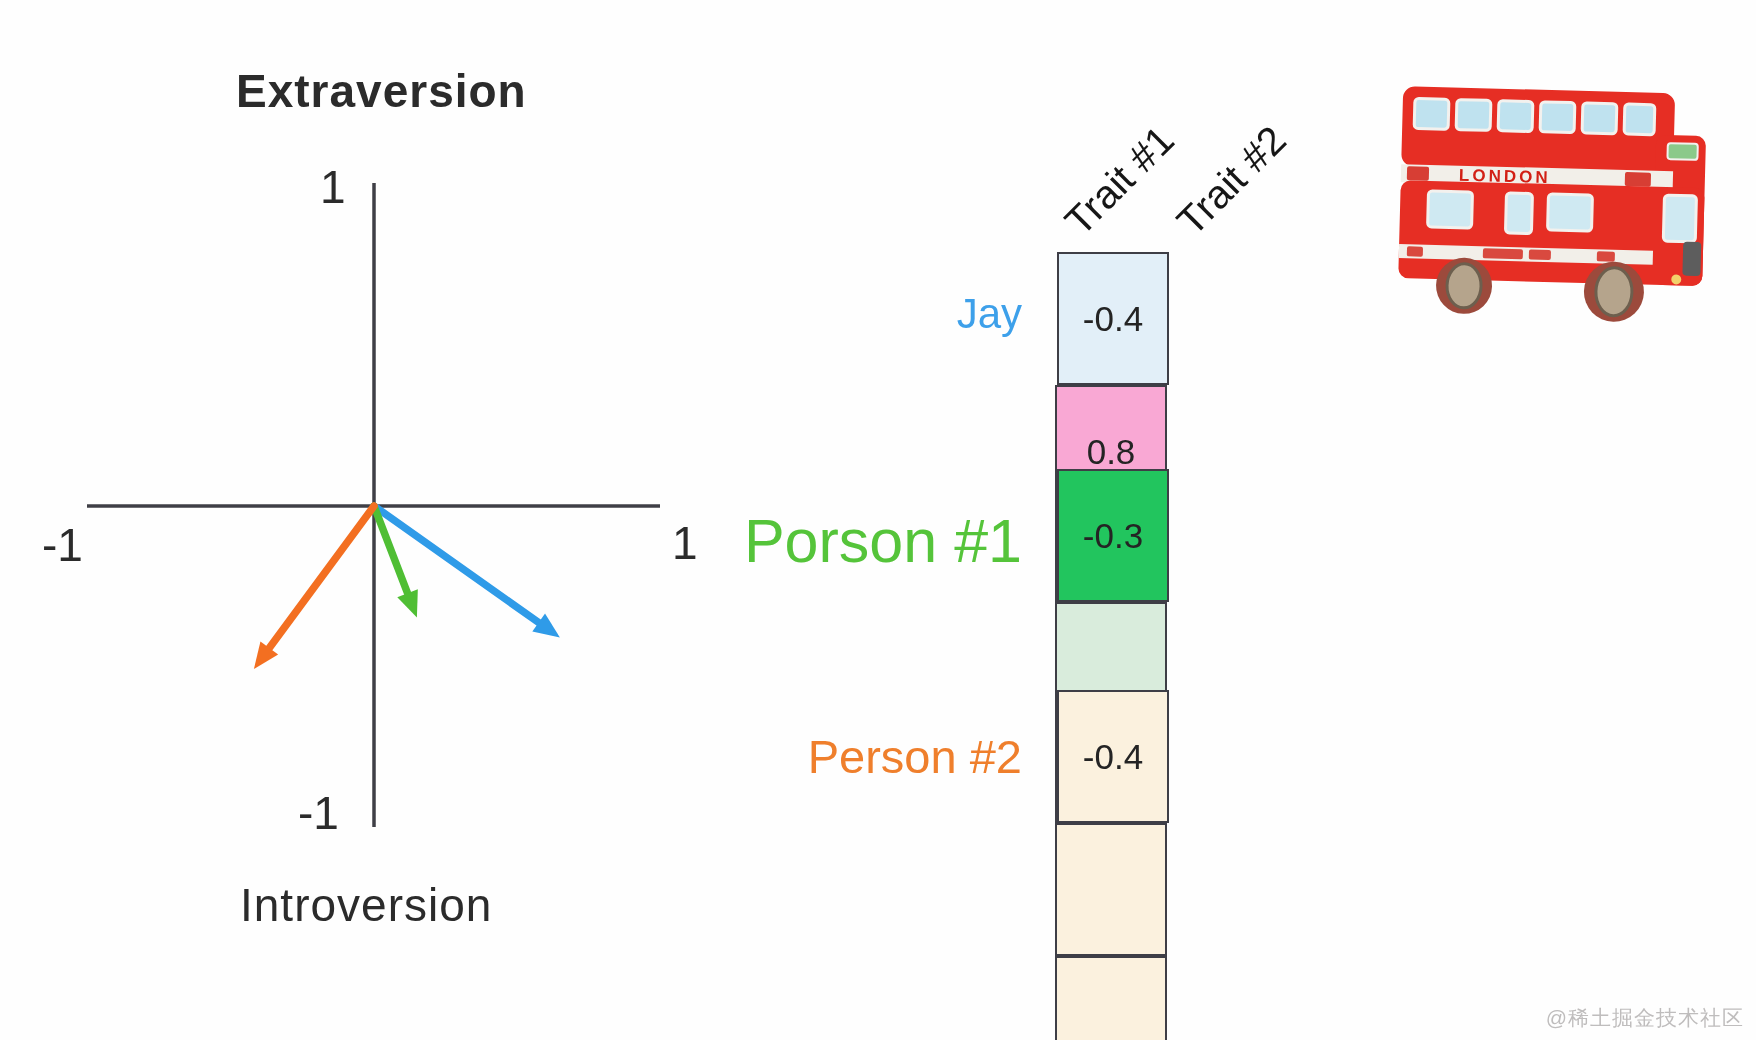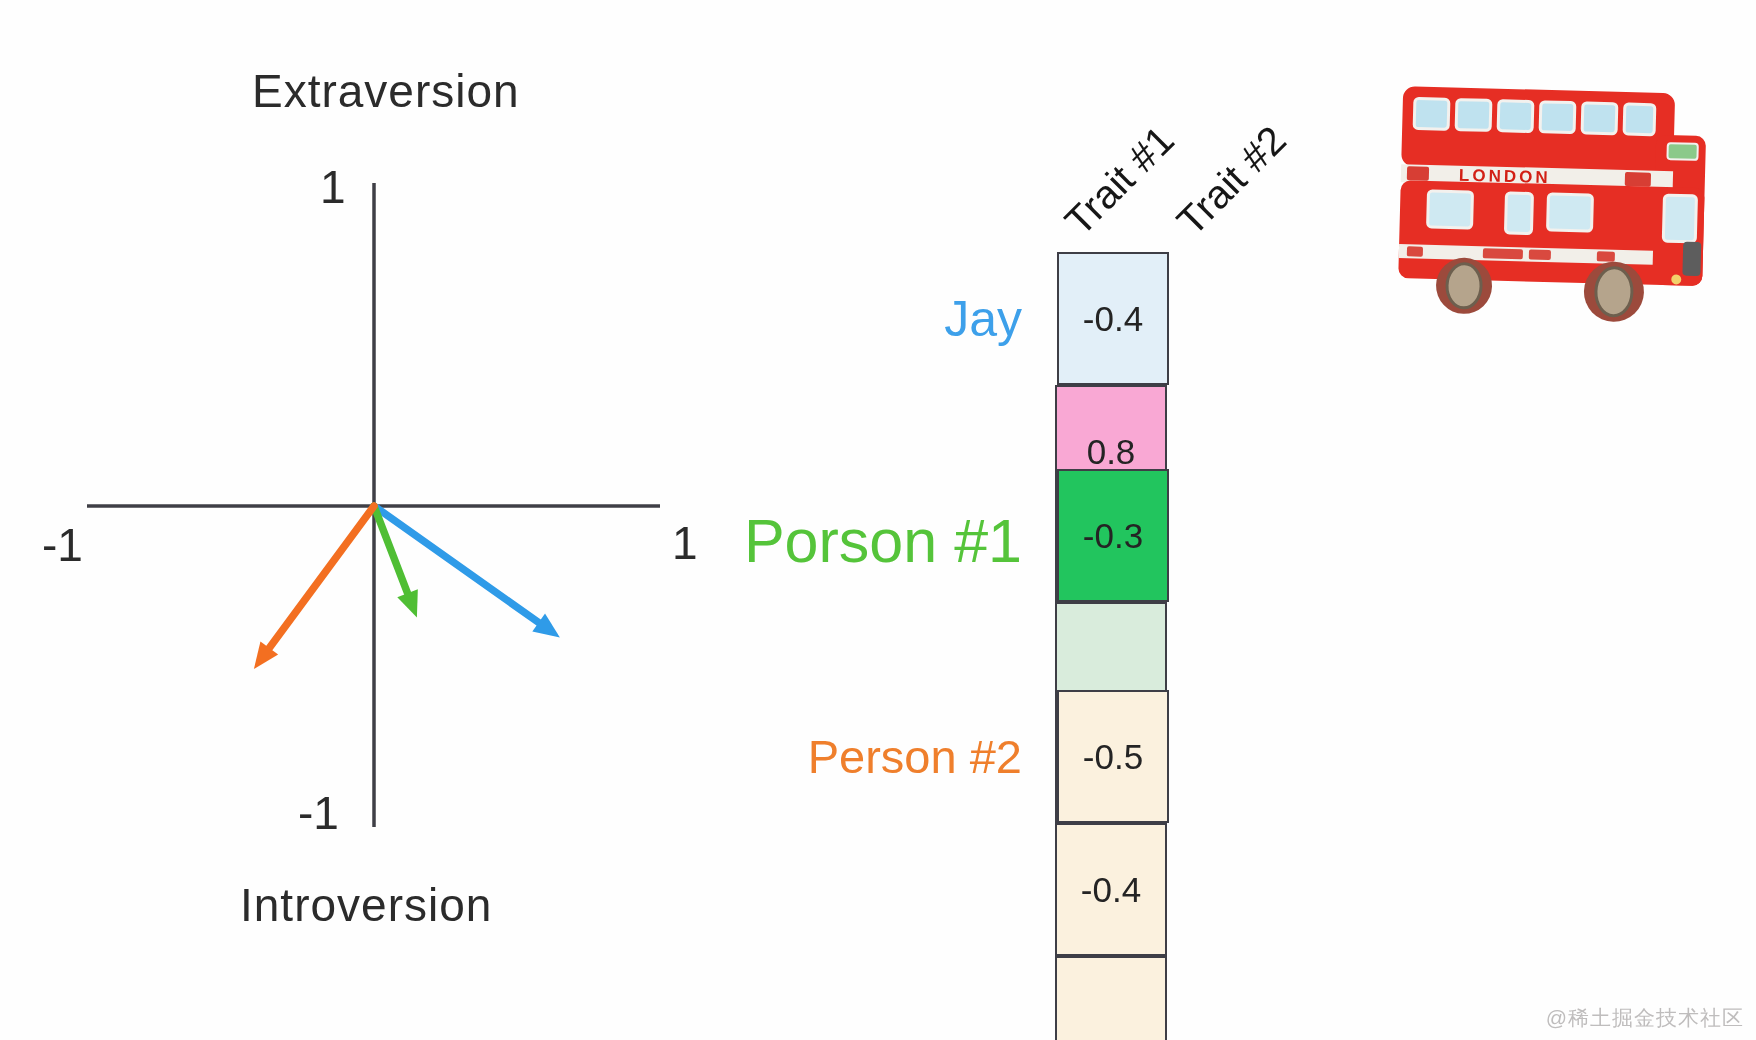--- a/index.html
+++ b/index.html
@@ -2,21 +2,21 @@
 <html><head>
 <meta charset="utf-8">
 <style>
   html,body{margin:0;padding:0;background:#ffffff;}
   #stage{
     position:relative;width:1756px;height:1040px;background:#fefefe;overflow:hidden;
     font-family:"Liberation Sans",sans-serif;color:#2b2b2b;
   }
   
   .plot-title{position:absolute;font-size:46px;font-weight:400;letter-spacing:1px;color:#2b2b2b;}
-  #title-extraversion{left:252px;top:64px;}
+  #title-extraversion{left:236px;top:64px;font-weight:bold;}
   #title-introversion{left:240px;top:878px;}
   .tick{position:absolute;font-size:46px;font-weight:400;color:#2b2b2b;}
   #tick-top{left:320px;top:160px;}
   #tick-left{left:42px;top:518px;}
   #tick-right{left:672px;top:516px;}
   #tick-bottom{left:298px;top:786px;}
   #vector-svg{position:absolute;left:40px;top:150px;}
   
   .trait-header{
     position:absolute;font-size:40px;color:#161616;white-space:nowrap;
@@ -28,21 +28,21 @@
   #row-jay{left:1057px;top:252px;}
   #row-person1{left:1057px;top:469px;}
   #row-person2{left:1057px;top:690px;}
   .cell{
     width:112px;height:133px;border:2px solid #3e3e46;margin-left:-2px;
     display:flex;align-items:center;justify-content:center;
     font-size:35px;color:#242424;box-sizing:border-box;
   }
   .cell:first-child{margin-left:0;}
   .row-label{position:absolute;width:330px;text-align:right;white-space:nowrap;}
-  #label-jay{left:692px;top:290px;font-size:50px;text-align:right;}
+  #label-jay{left:692px;top:290px;font-size:42px;text-align:right;}
   #label-person1{left:692px;top:506px;font-size:61px;}
   #label-person2{left:692px;top:729px;font-size:47px;}
   
   #bus-wrap{position:absolute;left:1388px;top:80px;transform:rotate(1.5deg);}
   
   #watermark{
     position:absolute;right:12px;bottom:8px;font-size:21px;color:#bfbdbd;letter-spacing:1px;
   }
 </style>
 </head>
@@ -93,21 +93,20 @@
   </div>
 
   <div class="vec-row" id="row-person1">
     <div class="cell" style="background: #22c55e;">-0.3</div>
     <div class="cell" style="background: rgb(217, 236, 220);"></div>
     <div class="cell" style="background: rgb(217, 236, 220);"></div>
     <div class="cell" style="background: rgb(217, 236, 220);"></div>
   </div>
 
   <div class="vec-row" id="row-person2">
-    <div class="cell" style="background: rgb(251, 241, 222);">-0.5</div>
     <div class="cell" style="background: rgb(251, 241, 222);">-0.4</div>
     <div class="cell" style="background: rgb(251, 241, 222);"></div>
     <div class="cell" style="background: rgb(251, 241, 222);"></div>
     <div class="cell" style="background: rgb(251, 241, 222);"></div>
   </div>
 
   <div id="bus-wrap">
     <svg width="320" height="260" viewBox="0 0 320 260">
 
       <rect x="12" y="10" width="272" height="80" rx="12" fill="#e62e24"></rect>

